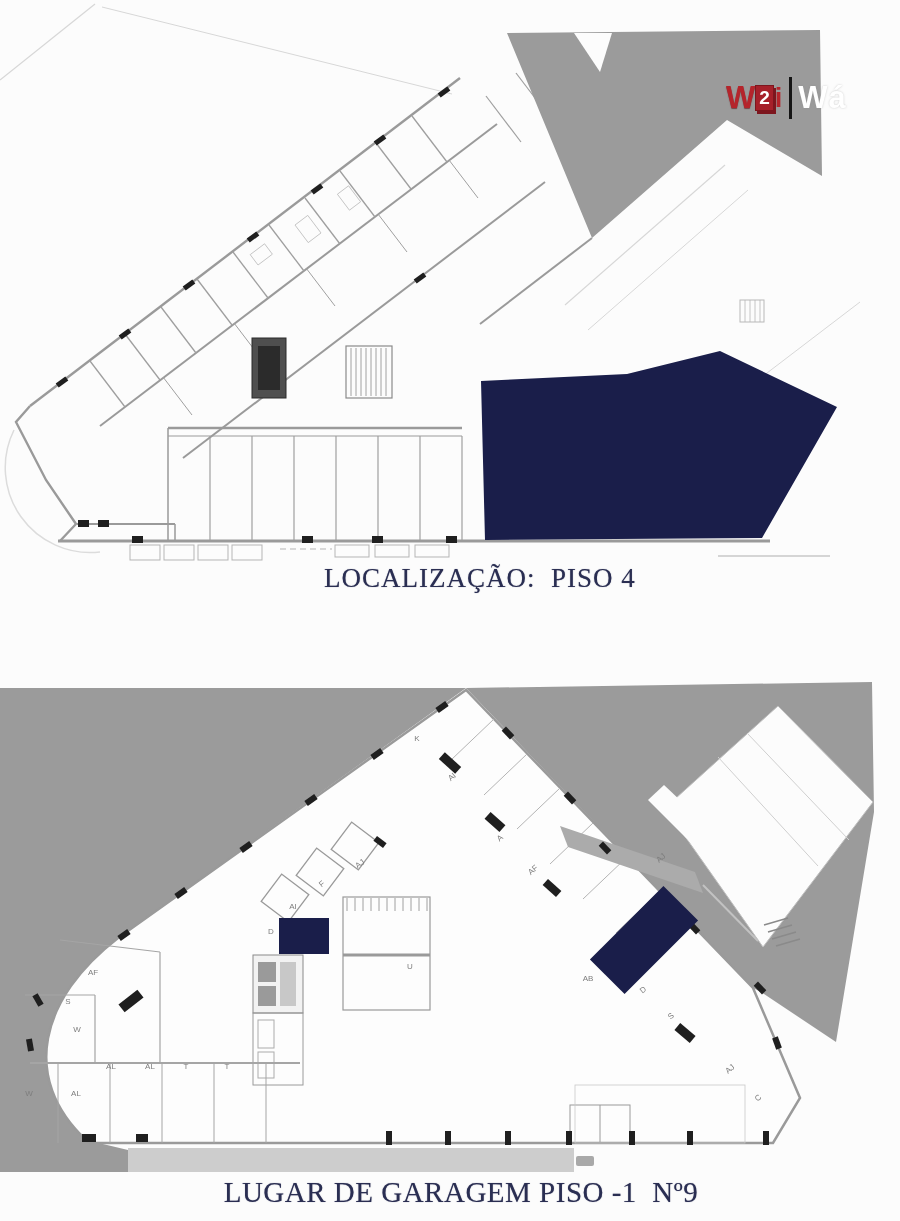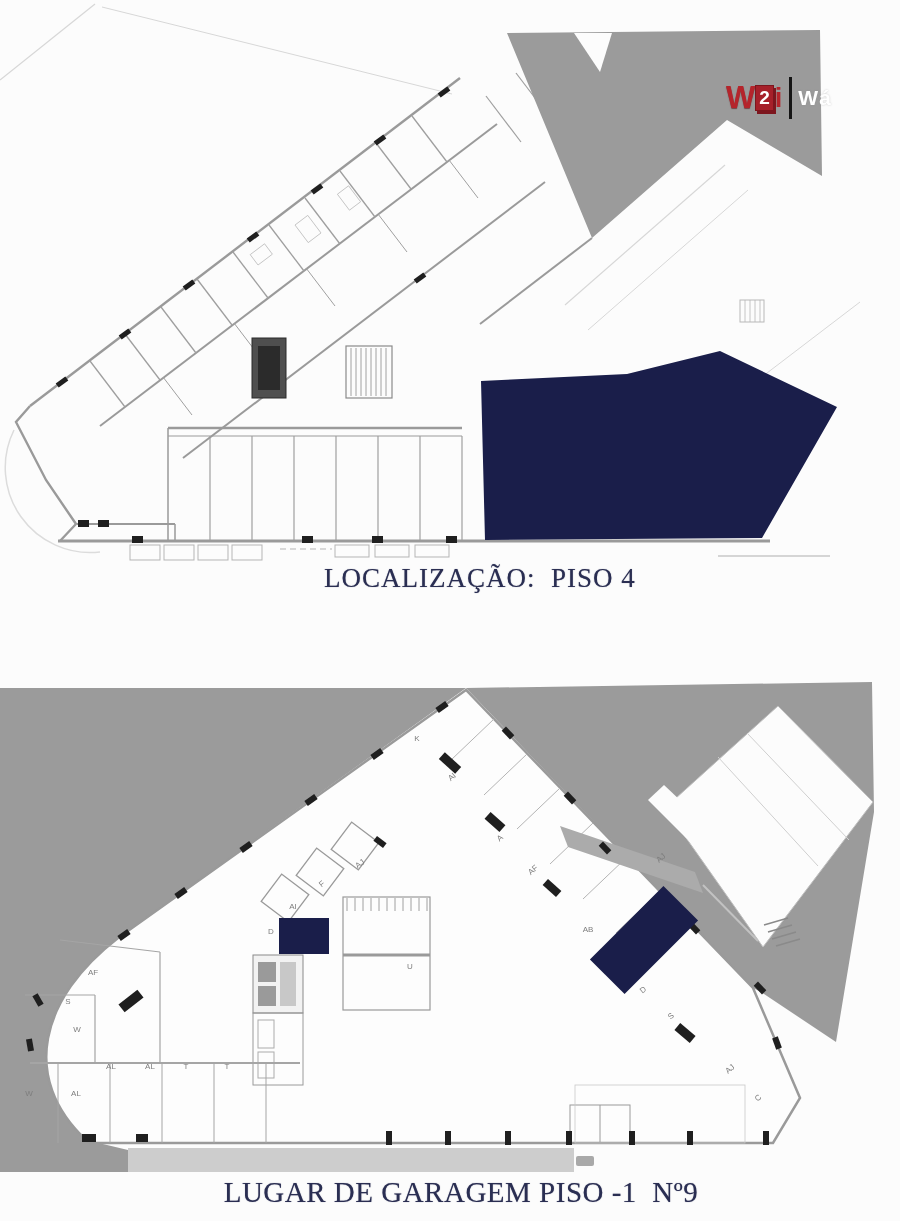--- a/index.html
+++ b/index.html
@@ -12,21 +12,21 @@
     font-family:"Liberation Serif",serif;color:#2a2e52;white-space:pre;
     text-shadow:0 0 1px rgba(42,46,82,.55);}
   #caption-piso4{top:563px;font-size:27px;letter-spacing:1px;transform:translateX(30px);}
   #caption-garagem{top:1176px;font-size:29px;letter-spacing:0.5px;transform:translateX(11px);}
   .logo{position:absolute;left:726px;top:72px;display:flex;align-items:center;height:52px;}
   .lm-w{color:#b5242b;font-weight:bold;font-size:31px;letter-spacing:-1px;text-shadow:0 1px 1px rgba(90,10,14,.6);}
   .lm-2{background:#a6202a;color:#ffffff;font-size:19px;font-weight:bold;padding:2px 4px;margin:0 1px;
         box-shadow:inset 0 0 0 1px #7d161e, 2px 3px 0 #7d161e;}
   .lm-i{color:#b5242b;font-weight:bold;font-size:27px;}
   .logo-divider{display:inline-block;width:3px;height:42px;background:#151515;margin:0 6px 0 7px;}
-  .logo-word{font-size:21px;font-weight:bold;color:#ffffff;letter-spacing:1px;
+  .logo-word{font-size:31px;font-weight:bold;color:#ffffff;letter-spacing:1px;
         text-shadow:0 0 2px rgba(140,140,140,.45);}
   #garage-labels{position:absolute;left:0;top:0;width:900px;height:1221px;pointer-events:none;}
   .plan-label{position:absolute;font-size:8px;color:#7d7d7d;transform:translate(-50%,-50%);}
 </style>
 </head>
 <body>
 
 <div id="page">
 
   <svg id="plan-top" class="plan" width="900" height="620" viewBox="0 0 900 620">
@@ -250,21 +250,21 @@
     <rect x="279" y="918" width="50" height="36" fill="#1a1e4a"></rect>
     <rect x="-24.5" y="-52" width="49" height="104" transform="translate(644,940) rotate(45)" fill="#1a1e4a"></rect>
   </svg>
 
   <div id="garage-labels">
       <span class="plan-label" style="left: 417px; top: 738px; transform: translate(-50%, -50%) rotate(0deg);">K</span>
       <span class="plan-label" style="left: 452px; top: 777px; transform: translate(-50%, -50%) rotate(-40deg);">AI</span>
       <span class="plan-label" style="left: 500px; top: 838px; transform: translate(-50%, -50%) rotate(-40deg);">A</span>
       <span class="plan-label" style="left: 533px; top: 870px; transform: translate(-50%, -50%) rotate(-40deg);">AF</span>
       <span class="plan-label" style="left: 661px; top: 858px; transform: translate(-50%, -50%) rotate(-40deg);">AJ</span>
-      <span class="plan-label" style="left: 588px; top: 929px; transform: translate(-50%, -50%) rotate(0deg);">AB</span>
+      <span class="plan-label" style="left: 588px; top: 978px; transform: translate(-50%, -50%) rotate(0deg);">AB</span>
       <span class="plan-label" style="left: 643px; top: 990px; transform: translate(-50%, -50%) rotate(-40deg);">D</span>
       <span class="plan-label" style="left: 671px; top: 1016px; transform: translate(-50%, -50%) rotate(-40deg);">S</span>
       <span class="plan-label" style="left: 360px; top: 864px; transform: translate(-50%, -50%) rotate(-38deg);">AJ</span>
       <span class="plan-label" style="left: 322px; top: 884px; transform: translate(-50%, -50%) rotate(-38deg);">F</span>
       <span class="plan-label" style="left: 293px; top: 906px; transform: translate(-50%, -50%) rotate(0deg);">AI</span>
       <span class="plan-label" style="left: 271px; top: 931px; transform: translate(-50%, -50%) rotate(0deg);">D</span>
       <span class="plan-label" style="left: 410px; top: 966px; transform: translate(-50%, -50%) rotate(0deg);">U</span>
       <span class="plan-label" style="left: 93px; top: 972px; transform: translate(-50%, -50%) rotate(0deg);">AF</span>
       <span class="plan-label" style="left: 68px; top: 1001px; transform: translate(-50%, -50%) rotate(0deg);">S</span>
       <span class="plan-label" style="left: 77px; top: 1029px; transform: translate(-50%, -50%) rotate(0deg);">W</span>

